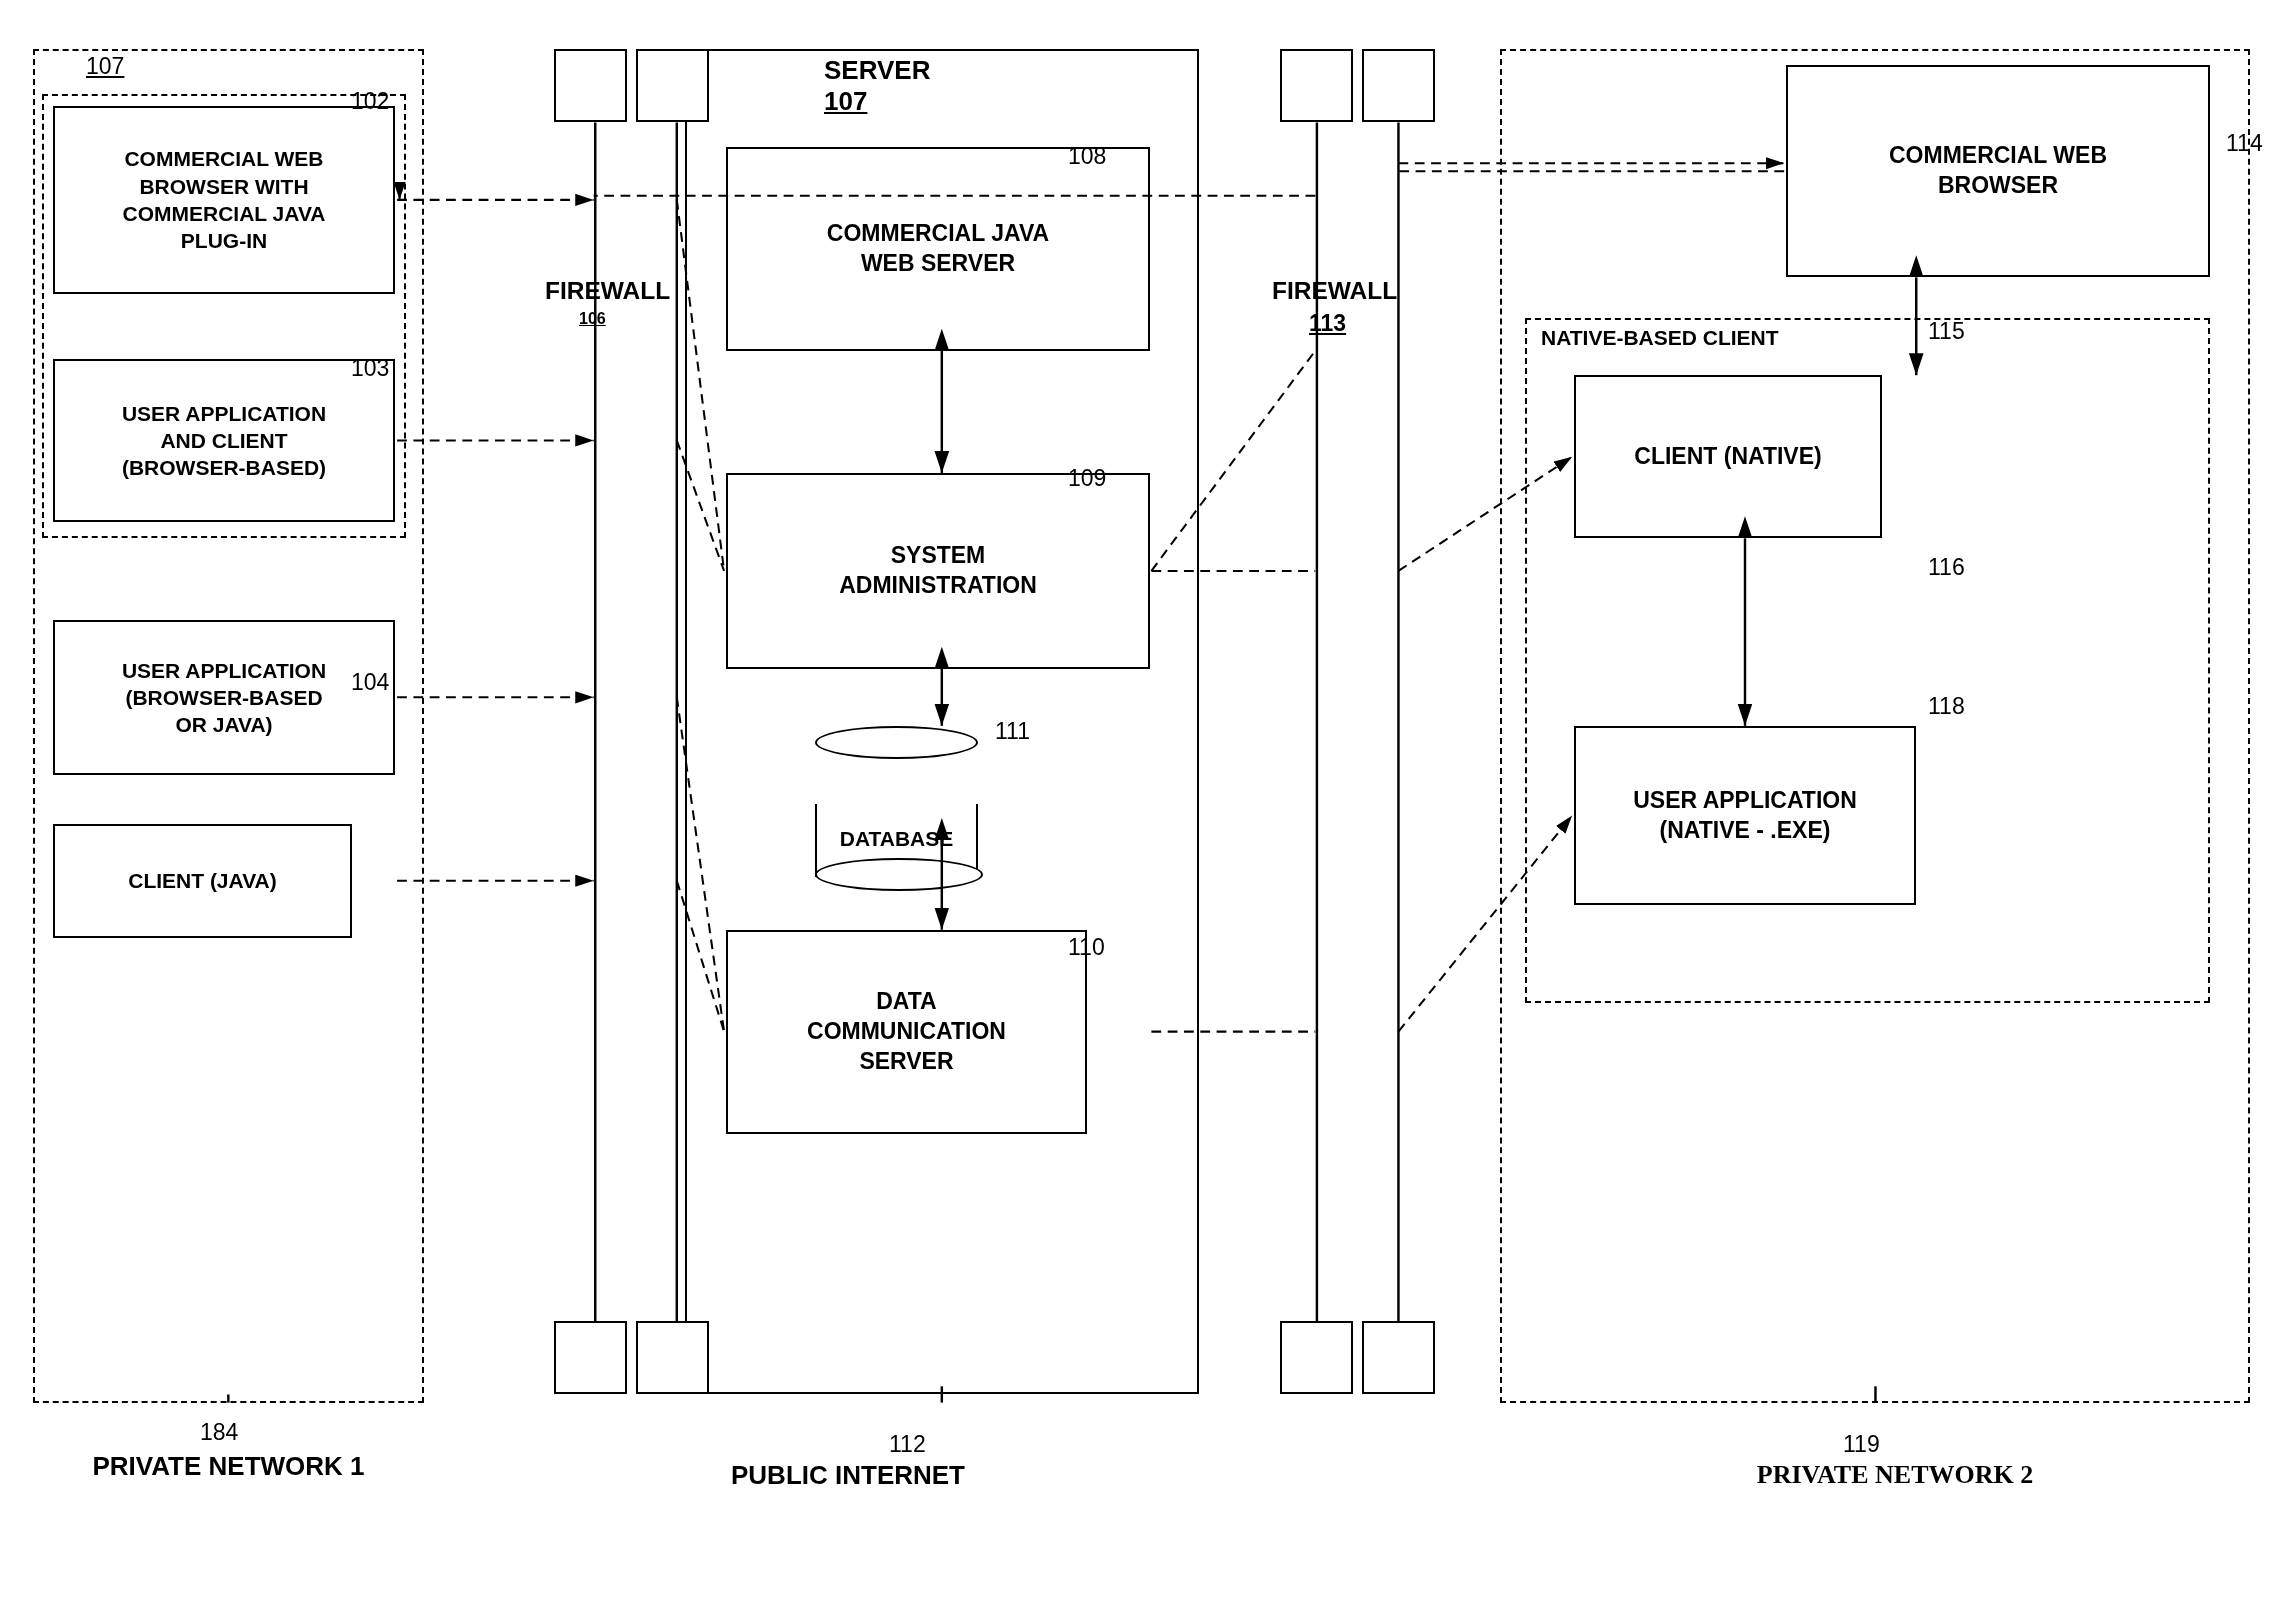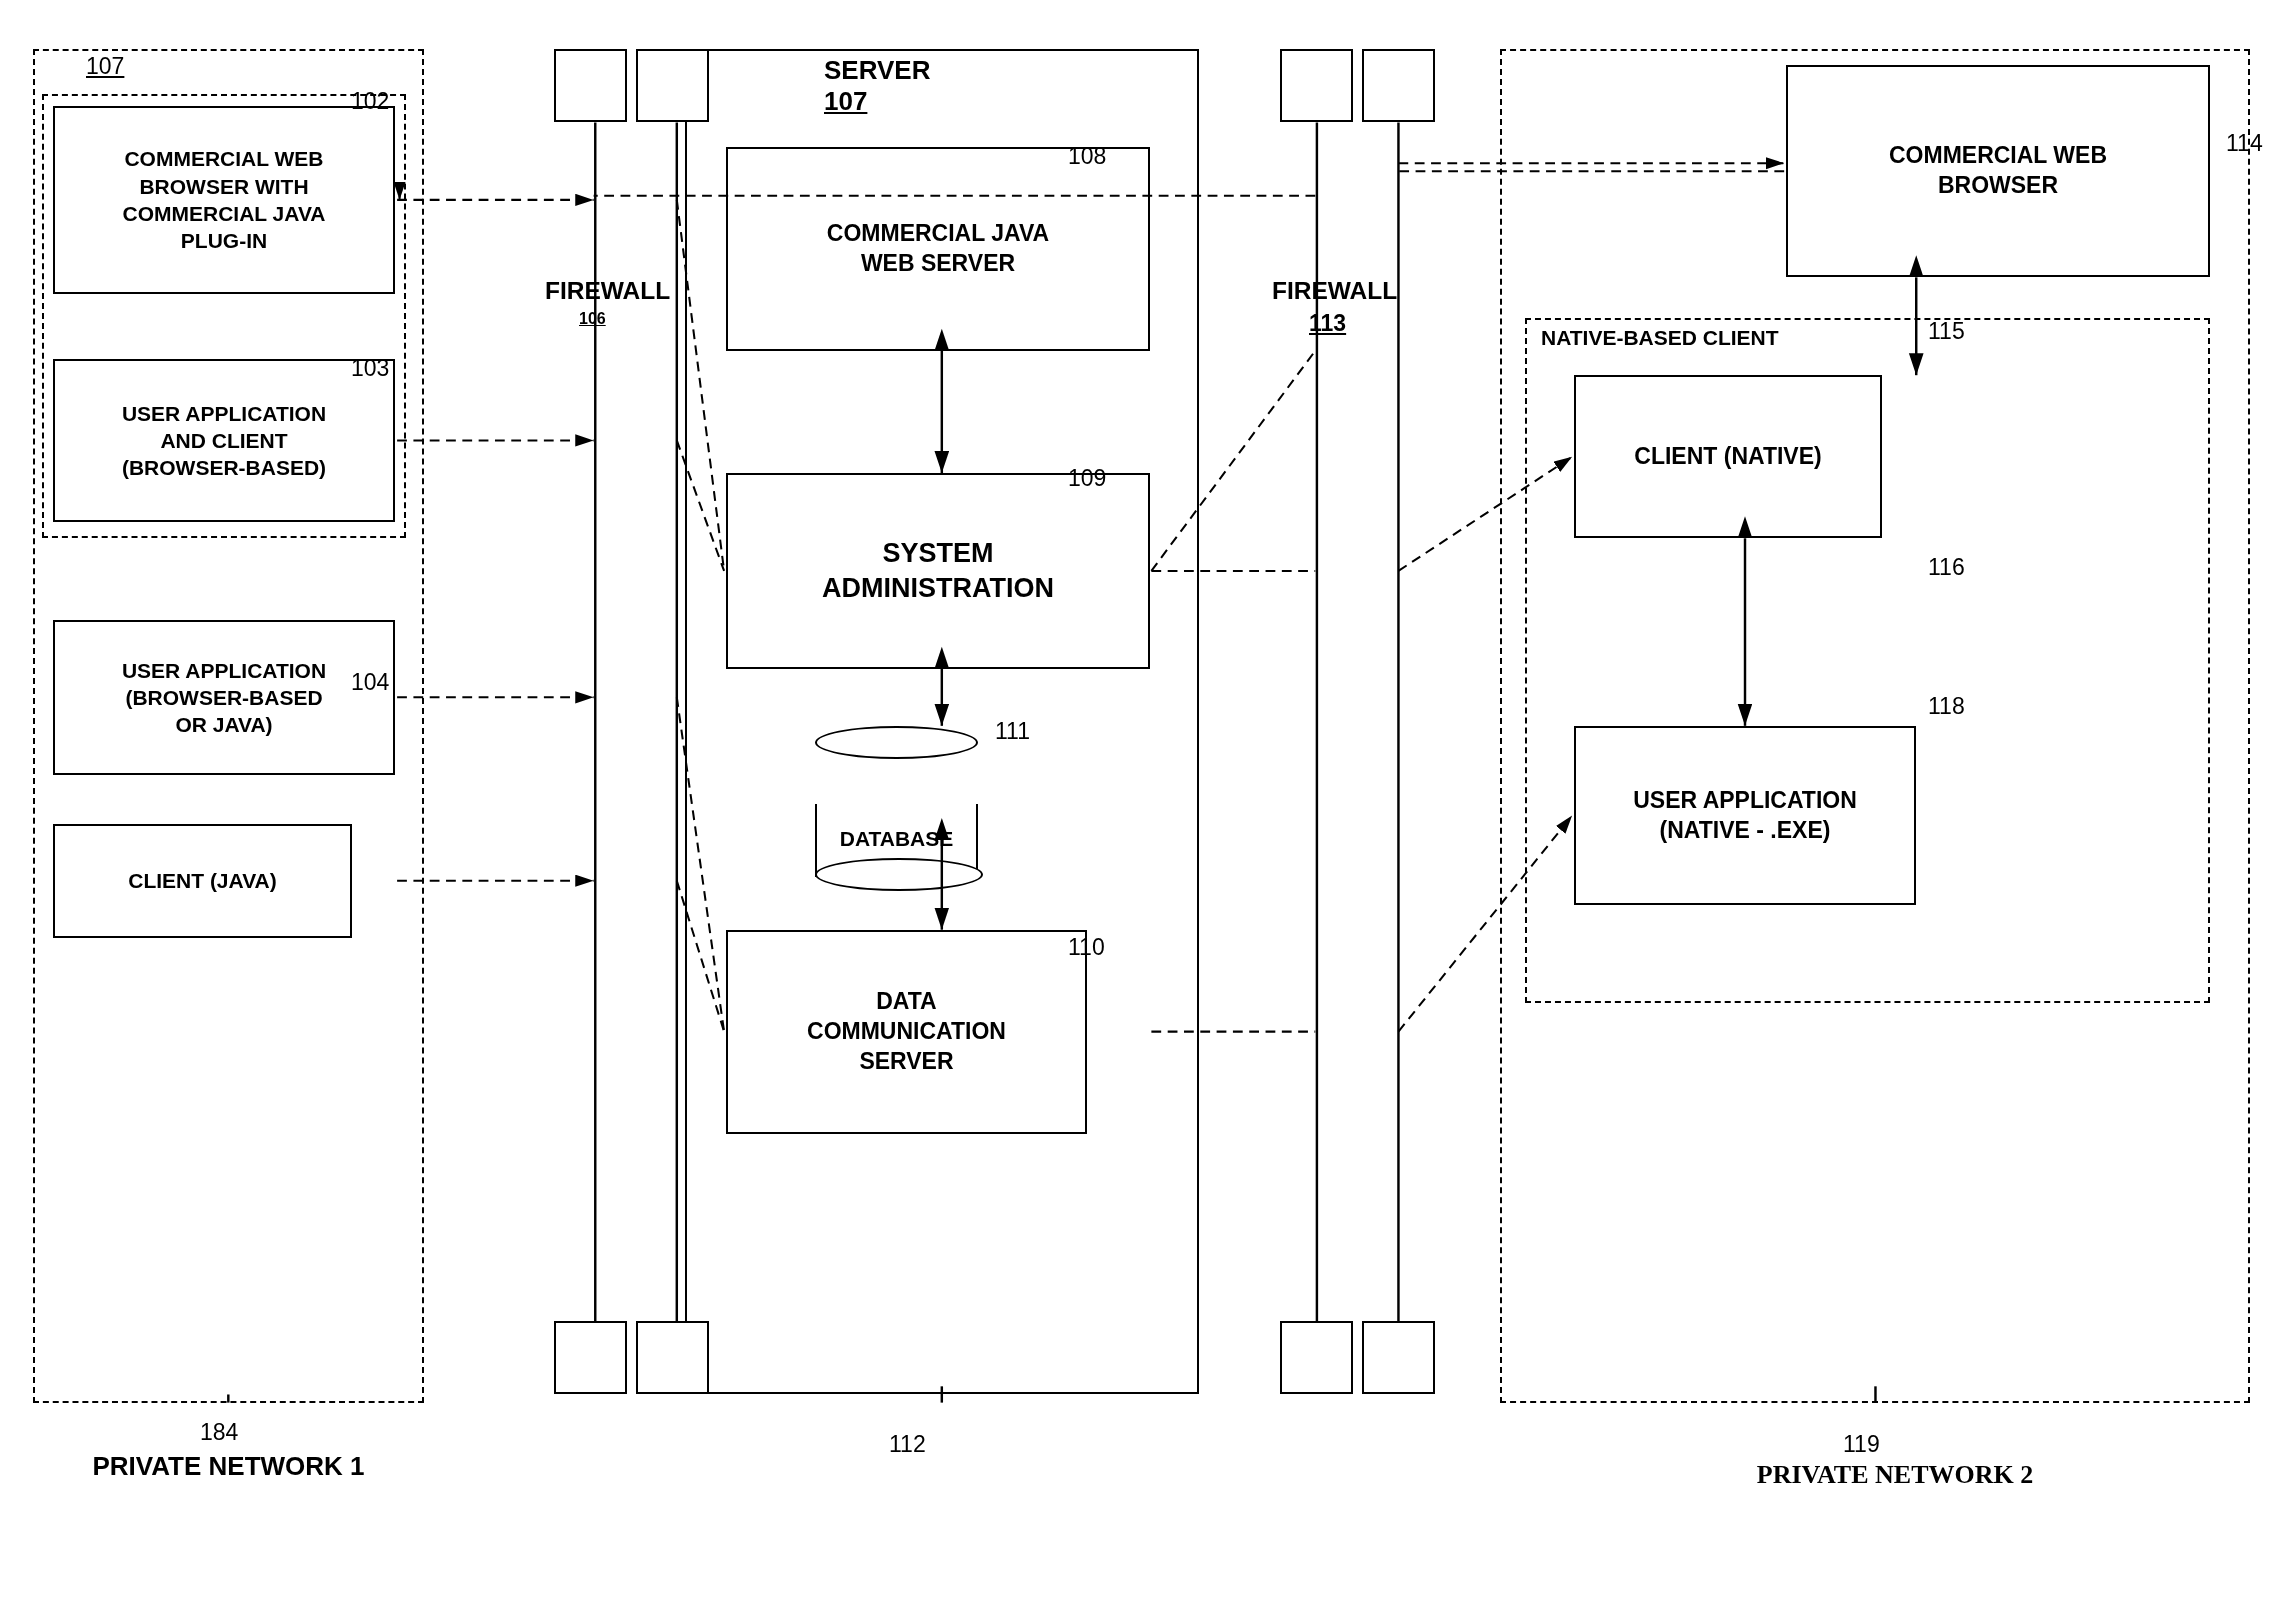--- a/index.html
+++ b/index.html
@@ -143,21 +143,21 @@
   <div class="section-label" style="left:824px; top:55px;">SERVER</div>
 
   <div style="position:absolute; left:824px; top:86px; font-size:26px; font-weight:bold; text-decoration:underline;">107</div>
 
   <div class="box" style="left:726px; top:147px; width:424px; height:204px; font-size:23px;">
     COMMERCIAL JAVA<br>WEB SERVER
   </div>
 
   <span class="ref-label" style="left:1068px; top:143px;">108</span>
 
-  <div class="box" style="left:726px; top:473px; width:424px; height:196px; font-size:27px;">
+  <div class="box" style="left:726px; top:473px; width:424px; height:196px; font-size:23px;">
     SYSTEM<br>ADMINISTRATION
   </div>
 
   <span class="ref-label" style="left:1068px; top:465px;">109</span>
 
   <div class="box" style="left:726px; top:930px; width:361px; height:204px; font-size:23px;">
     DATA<br>COMMUNICATION<br>SERVER
   </div>
 
   <span class="ref-label" style="left:1068px; top:934px;">110</span>
@@ -184,20 +184,21 @@
 
   <div style="position:absolute; left:636px; top:1321px; width:73px; height:73px; border:2.4px solid #000; background:#fff;"></div>
 
   <div style="position:absolute; left:1280px; top:49px; width:73px; height:73px; border:2.4px solid #000; background:#fff;"></div>
   <div style="position:absolute; left:1362px; top:49px; width:73px; height:73px; border:2.4px solid #000; background:#fff;"></div>
   <div style="position:absolute; left:1272px; top:277px; font-size:24.5px; font-weight:bold;">FIREWALL</div>
   <div style="position:absolute; left:1309px; top:310px; font-size:23px; font-weight:bold; text-decoration:underline;">113</div>
   <div style="position:absolute; left:1280px; top:1321px; width:73px; height:73px; border:2.4px solid #000; background:#fff;"></div>
   <div style="position:absolute; left:1362px; top:1321px; width:73px; height:73px; border:2.4px solid #000; background:#fff;"></div>
 
+  <div class="section-label" style="left:595px; top:1460px; width:506px;">PUBLIC INTERNET</div>
 
   <span class="ref-label" style="left:889px; top:1431px;">112</span>
 
   <div class="box-dashed" style="left:1500px; top:49px; width:750px; height:1354px;"></div>
 
   <div class="box" style="left:1786px; top:65px; width:424px; height:212px; font-size:23px;">
     COMMERCIAL WEB<br>BROWSER
   </div>
 
   <span class="ref-label" style="left:2226px; top:130px;">114</span>

